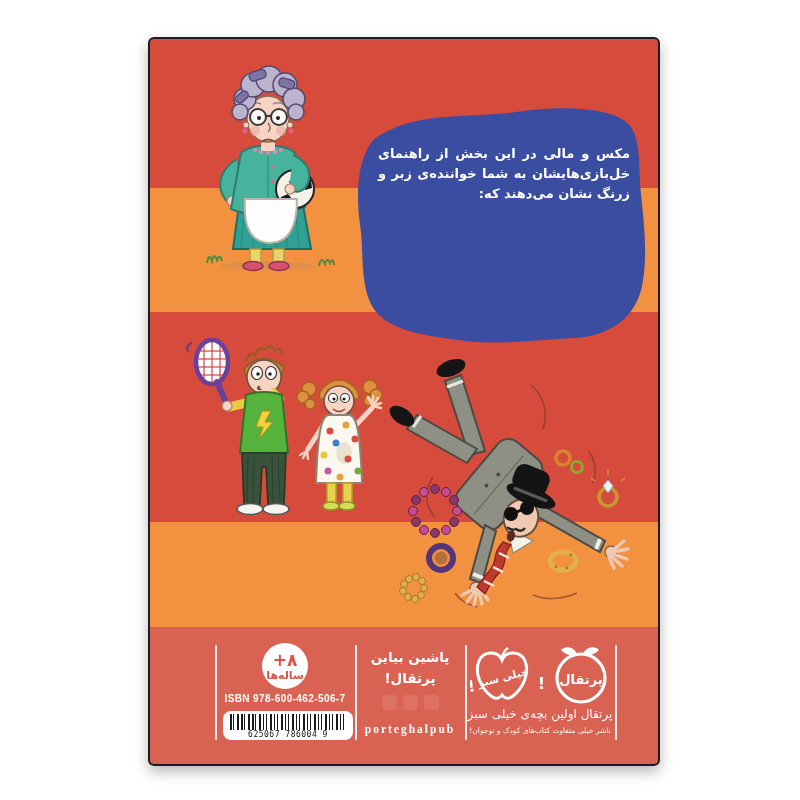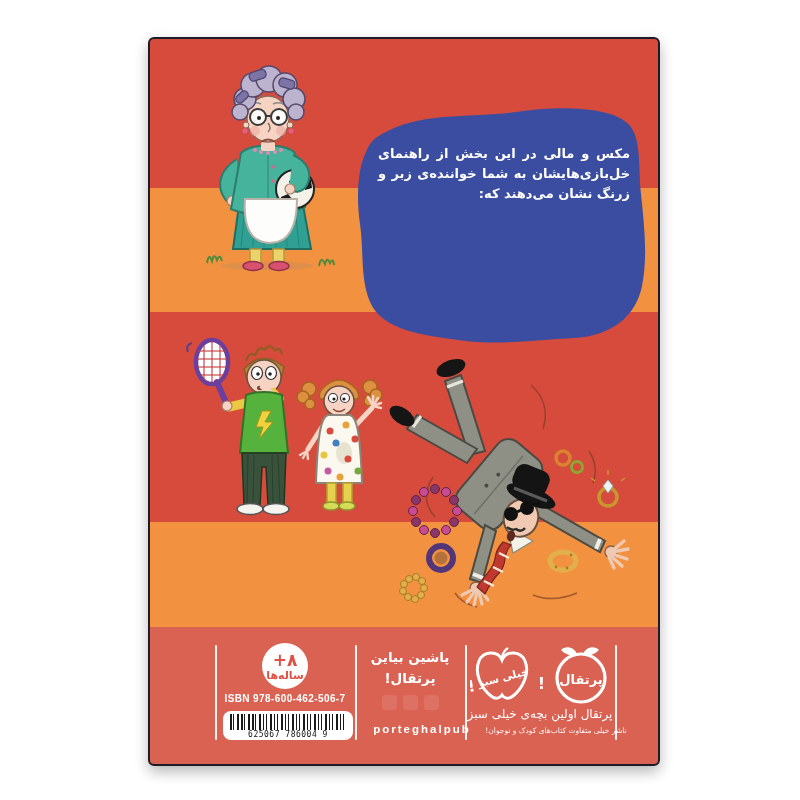--- a/index.html
+++ b/index.html
@@ -50,26 +50,26 @@
   .barcode .bars{position:absolute; left:7px; right:7px; top:3px; height:16px;
     background:repeating-linear-gradient(90deg,#1a1a1a 0 1.5px,transparent 1.5px 3px,#1a1a1a 3px 4px,transparent 4px 7px,#1a1a1a 7px 9px,transparent 9px 11px);}
   .barcode .digits{position:absolute; left:0; right:0; top:19px; text-align:center; color:#111;
     font-size:8px; font-family:"DejaVu Sans Mono",monospace; letter-spacing:.5px;}
 
   .cta{position:absolute; left:205px; top:20px; width:110px; text-align:center;
        font-size:13.5px; font-weight:bold; line-height:1.55;}
   .faint-icons{position:absolute; left:205px; top:68px; width:110px; display:flex; gap:6px; justify-content:center; opacity:.10;}
   .faint-icons span{width:15px; height:15px; background:#fff; border-radius:4px; display:block;}
   .handle{position:absolute; left:205px; top:96px; width:110px; text-align:center;
-          font-size:11.5px; font-weight:bold; letter-spacing:2px; font-family:Liberation Sans, sans-serif;margin-left:12px;}
+          font-size:11.5px; font-weight:bold; letter-spacing:2px; font-family:Liberation Serif, serif;}
 
   .logos{position:absolute; left:315px; top:14px; width:150px; height:66px;}
   .publine{position:absolute; left:310px; top:80px; width:160px; text-align:center;
            font-size:12px; font-weight:normal; white-space:nowrap;}
-  .subline{position:absolute; left:326px; top:99px; width:160px; text-align:center;
+  .subline{position:absolute; left:310px; top:99px; width:160px; text-align:center;
            font-size:7.5px; opacity:.95; white-space:nowrap;}
 
   [lang="fa"]{direction:rtl;}
 </style>
 </head>
 <body>
 
 <div class="book">
 
   <svg class="illus" style="left:43px; top:18px;" width="160" height="215" viewBox="0 0 160 215">

